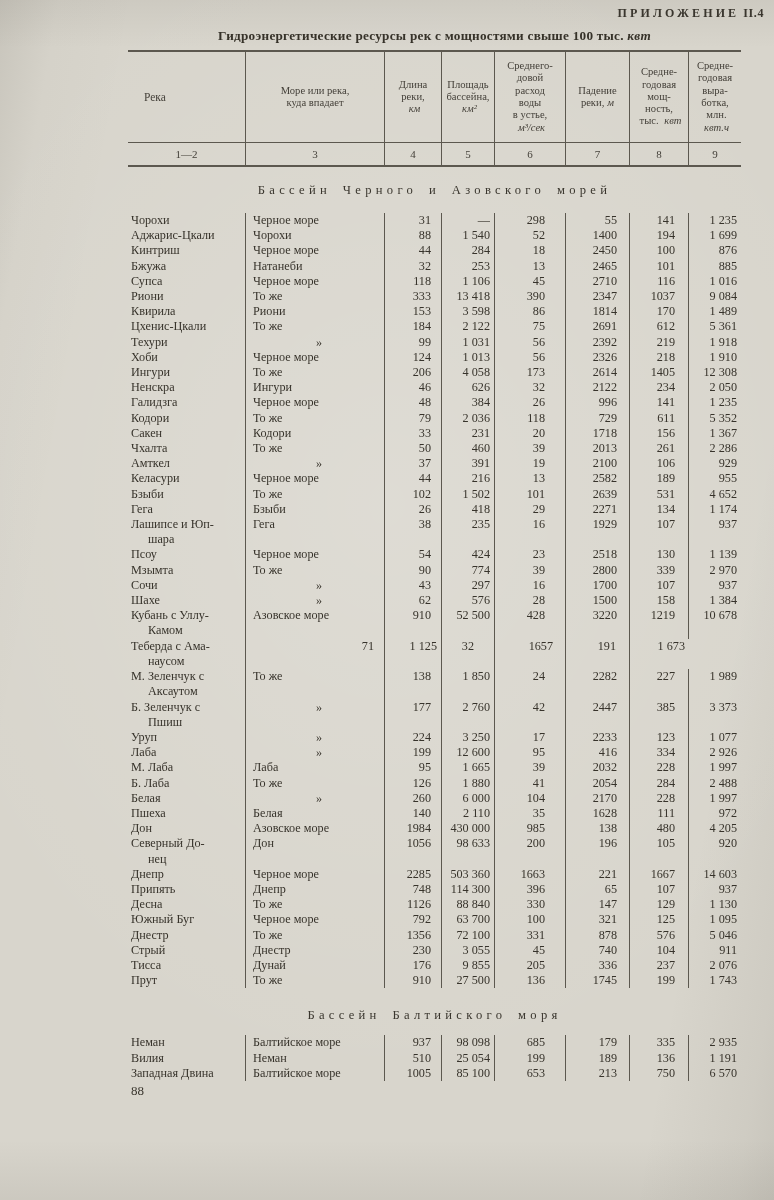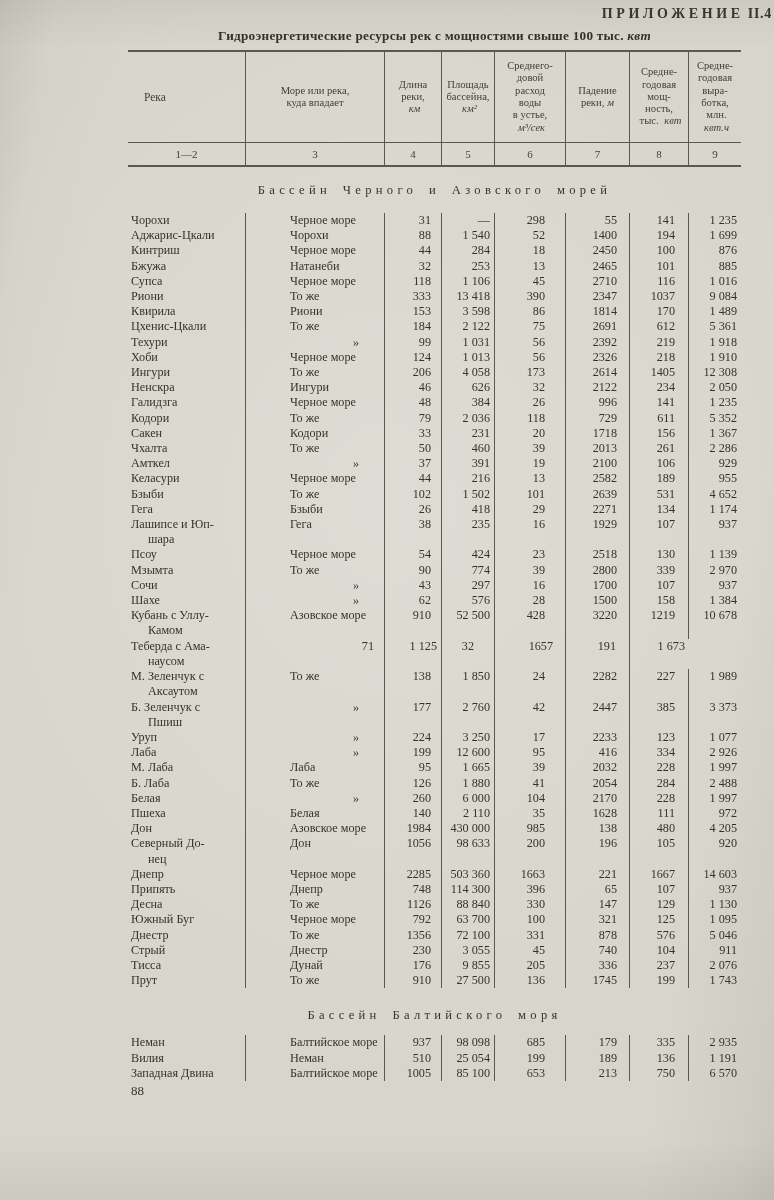--- a/index.html
+++ b/index.html
@@ -14,21 +14,21 @@
   body{background:#8a877f;font-family:"Liberation Serif","DejaVu Serif",serif;}
   .page{
     position:relative;width:774px;height:1200px;overflow:hidden;color:var(--ink);
     background:
       radial-gradient(90% 70% at 50% 42%, rgba(255,255,255,0.16), rgba(255,255,255,0) 70%),
       linear-gradient(100deg, rgba(60,55,45,0.10) 0%, rgba(60,55,45,0.02) 6%, rgba(60,55,45,0) 14%, rgba(60,55,45,0) 86%, rgba(60,55,45,0.06) 96%, rgba(60,55,45,0.10) 100%),
       linear-gradient(to bottom, rgba(60,55,45,0.07) 0%, rgba(60,55,45,0) 4%, rgba(60,55,45,0) 95%, rgba(60,55,45,0.08) 100%),
       var(--paper);
   }
   .appendix{
-    position:absolute;top:6px;right:2px;font-size:14px;font-weight:bold;color:#3a362e;
+    position:absolute;top:6px;right:10px;font-size:12px;font-weight:bold;color:#3a362e;
     letter-spacing:0.26em;white-space:nowrap;
   }
   .appendix .apx-num{letter-spacing:0.05em;margin-left:4px;}
   .table-title{
     position:absolute;top:28px;left:128px;width:613px;text-align:center;
     font-size:13.2px;font-weight:bold;color:#363229;letter-spacing:0.02em;white-space:nowrap;
   }
   .table-title .unit{font-style:italic;font-weight:bold;}
   .tbl{
     position:absolute;top:50px;left:128px;width:613px;
@@ -61,21 +61,21 @@
     letter-spacing:0.34em;word-spacing:0.35em;white-space:nowrap;
   }
   .st-1{margin:16px 0 15px 0;}
   .st-2{margin:20px 0 12px 0;}
   .trow > div{
     font-size:12.2px;line-height:var(--lh);color:var(--ink);
     padding-top:0;min-height:var(--lh);
   }
   .trow .cname{padding-left:3px;}
   .trow .cname .nm2{padding-left:17px;}
-  .trow .cdest{padding-left:7px;margin-left:37px;}
+  .trow .cdest{padding-left:7px;}
   .trow .cdest.ditto{padding-left:70px;}
   .trow .num{text-align:right;font-variant-numeric:tabular-nums;}
   .trow .cv0{padding-right:10px;}
   .trow .cv1{padding-right:4px;}
   .trow .cv2{padding-right:20px;}
   .trow .cv3{padding-right:12px;}
   .trow .cv4{padding-right:13px;}
   .trow .cv5{padding-right:4px;text-align:right;}
   .page-number{
     position:absolute;left:131px;top:1083px;font-size:13px;color:#3a362e;

